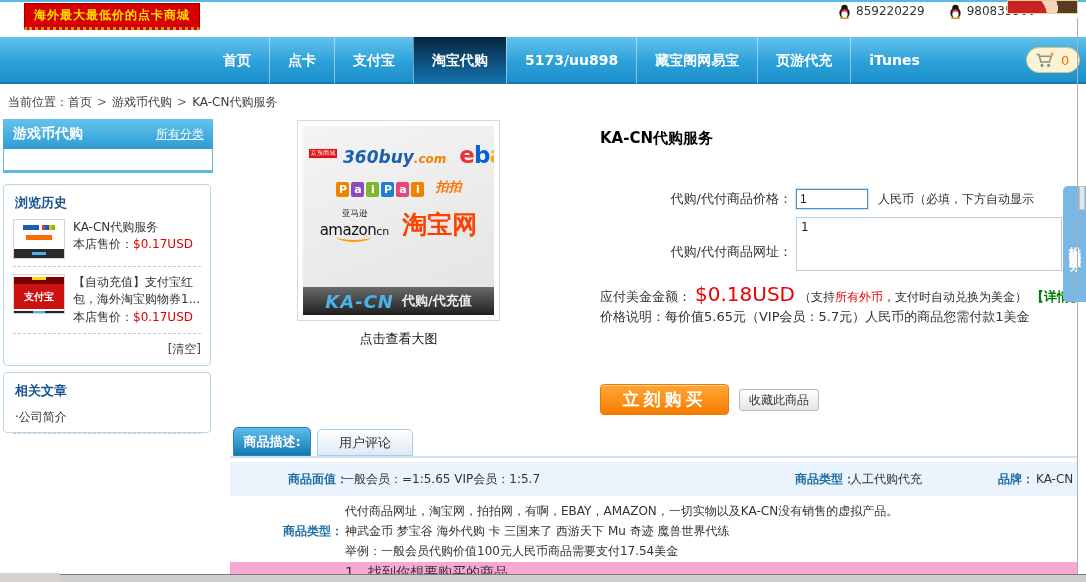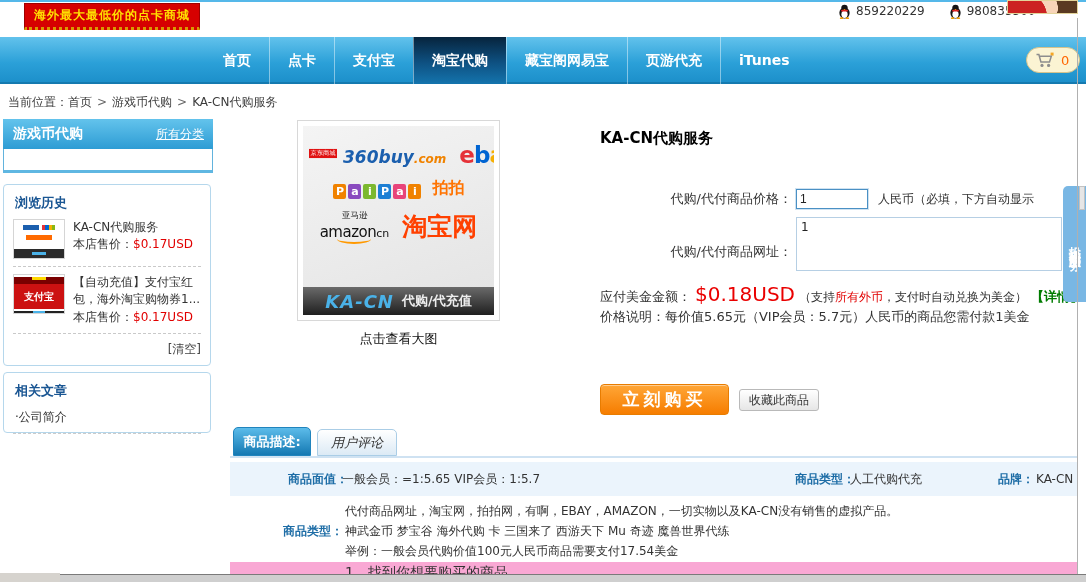--- a/index.html
+++ b/index.html
@@ -79,21 +79,21 @@
   .row1 { margin-top:16px; }
   .row2 { margin-top:10px; }
   .row3 { margin-top:9px; }
   .jd-badge { display:inline-block; background:#e01111; color:#ffecec; font-size:9px; padding:0 2px; transform:scale(.7); position:relative; top:-7px; }
   .l360 { color:#1b5fae; font-weight:bold; font-style:italic; font-size:17px; }
   .ltld { color:#f08300; font-weight:bold; font-style:italic; font-size:12px; }
   .logo-ebay { margin-left:8px; letter-spacing:-1px; font-weight:800; font-size:23px; }
   .e0{color:#e53238;} .e1{color:#0064d2;} .e2{color:#f5af02;}
   .pp { display:inline-block; width:13px; height:15px; line-height:15px; text-align:center; color:#fff; font-weight:bold; font-size:11px; border-radius:2px; margin:0 1px; }
   .p0{background:#f08200;} .p1{background:#8a4bbf;} .p2{background:#7cb82f;} .p3{background:#1d7fd4;} .p4{background:#e8447a;} .p5{background:#f08200;}
-  .pp-cn { color:#ff7300; font-weight:bold; font-size:16px; margin-left:5px; vertical-align:2px; }
+  .pp-cn { color:#ff7300; font-weight:bold; font-size:13px; margin-left:5px; vertical-align:2px;font-style:italic; }
   .amz-wrap { display:inline-block; text-align:center; margin-right:8px; vertical-align:middle; }
   .amz-cn { display:block; font-size:10px; color:#222; transform:scale(.85); }
   .amz { font-weight:normal; font-size:15px; color:#111; letter-spacing:-0.5px;margin-top:16px; }
   .amz-tld { font-size:11px; color:#111;text-align:center; }
   .amz-smile { display:block; width:34px; height:5px; border-bottom:2px solid #f90; border-radius:0 0 50% 50% / 0 0 100% 100%; margin:-2px auto 0; }
   .tb { color:#ff4000; font-weight:bold; font-size:25px; vertical-align:middle; }
   .brand-bar { position:absolute; bottom:0; left:0; right:0; height:28px; background:linear-gradient(#6a6a6a,#1f1f1f);
                display:flex; align-items:center; justify-content:center; gap:8px; }
   .brand { color:#4ab2e8; font-style:italic; font-weight:800; font-size:18px; letter-spacing:1px; }
   .brand-sfx { color:#eee; font-size:13px; font-weight:bold; }
@@ -123,23 +123,23 @@
   
   .complaint { position:absolute; left:1063px; top:186px; width:23px; height:116px; background:#79b7e4;
                border-radius:5px 0 0 5px; color:#fff; font-size:12px; font-weight:bold;
                writing-mode:vertical-rl; text-orientation:upright; letter-spacing:2px;
                display:flex; align-items:center; justify-content:center; cursor:pointer; }
 
   
   .tab-active { position:absolute; left:233px; top:427px; width:78px; height:29px; border-radius:5px 5px 0 0;
                 background:linear-gradient(#5cbcea,#1478b2); border:1px solid #2084bd; color:#fff; font-weight:bold;
                 font-size:13px; text-align:center; line-height:27px; cursor:pointer; }
-  .tab-idle { position:absolute; left:317px; top:429px; width:80px; height:27px; border-radius:5px 5px 0 0;
+  .tab-idle { position:absolute; left:317px; top:429px; width:96px; height:27px; border-radius:5px 5px 0 0;
               background:linear-gradient(#ffffff,#dceaf5); border:1px solid #aacde6; color:#333;
-              font-size:13px; text-align:center; line-height:25px; cursor:pointer;font-style:italic; }
+              font-size:13px; text-align:center; line-height:25px; cursor:pointer; }
   .tab-base { position:absolute; left:230px; top:456px; width:847px; height:2px; background:#cfe2f2; }
 
   
   .d-row1 { position:absolute; left:230px; top:462px; width:847px; height:34px; background:#ebf4fc; font-size:12px; line-height:34px; }
   .d-row1 span { position:absolute; white-space:nowrap; }
   .d-label { color:#1e6da6; font-weight:bold; }
   .d-val { color:#333; }
   .dl1{left:58px;} .dv1{left:112px;} .dl2{left:565px;} .dv2{left:620px;} .dl3{left:768px;} .dv3{left:806px;}
   .d-row2 { position:absolute; left:230px; top:496px; width:847px; height:66px; background:#fff; font-size:12px; }
   .d-row2 .sc-label { position:absolute; left:53px; top:27px; color:#1e6da6; font-weight:bold; }
@@ -190,20 +190,21 @@
       <span>980835500</span>
     </span>
   </div>
   <div class="agent-photo"></div>
 
   <div class="nav">
     <div class="nav-item">首页</div>
     <div class="nav-item">点卡</div>
     <div class="nav-item">支付宝</div>
     <div class="nav-item active">淘宝代购</div>
+    <div class="nav-item">5173/uu898</div>
     <div class="nav-item">藏宝阁网易宝</div>
     <div class="nav-item">页游代充</div>
     <div class="nav-item">iTunes</div>
     <div class="cart-btn">
       <svg width="20" height="16" viewBox="0 0 20 16">
           <rect x="15.6" y="0.6" width="3" height="3" fill="#f6a623"></rect>
           <path d="M1.5 2.5 h2.4 l2 7.5 h8.6 l1.8 -5.8 H4.6" fill="none" stroke="#8d8d8d" stroke-width="1.5"></path>
           <circle cx="7" cy="13.4" r="1.6" fill="#8d8d8d"></circle>
           <circle cx="13.6" cy="13.4" r="1.6" fill="#8d8d8d"></circle>
         </svg>

